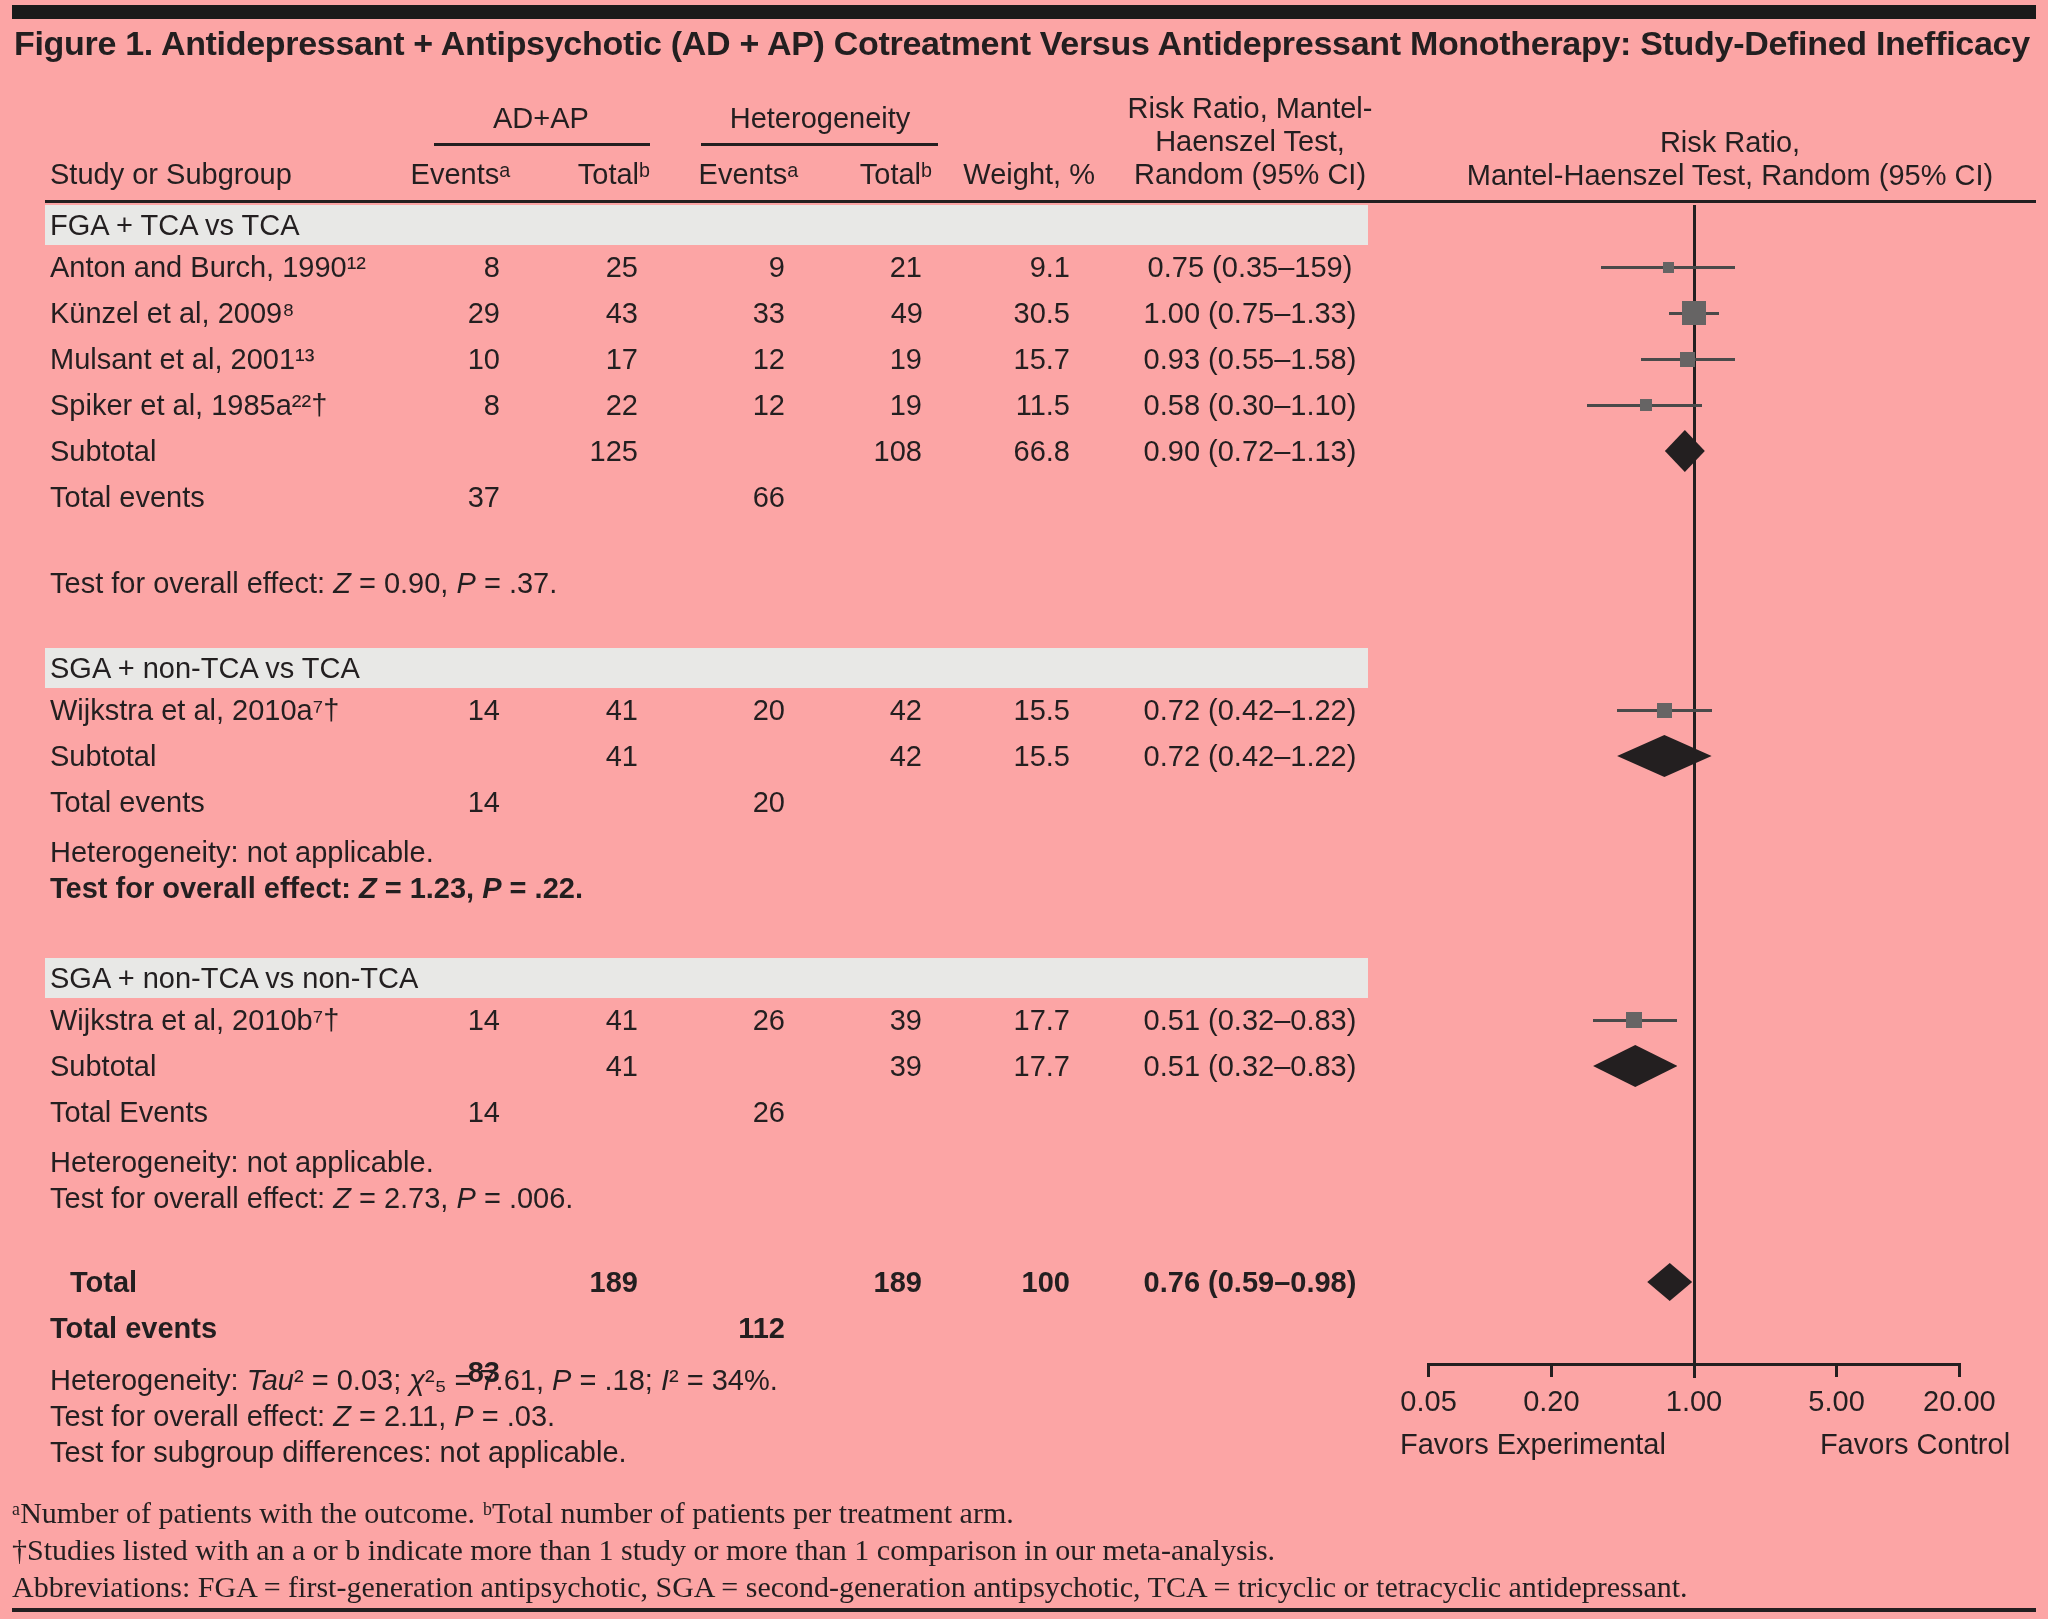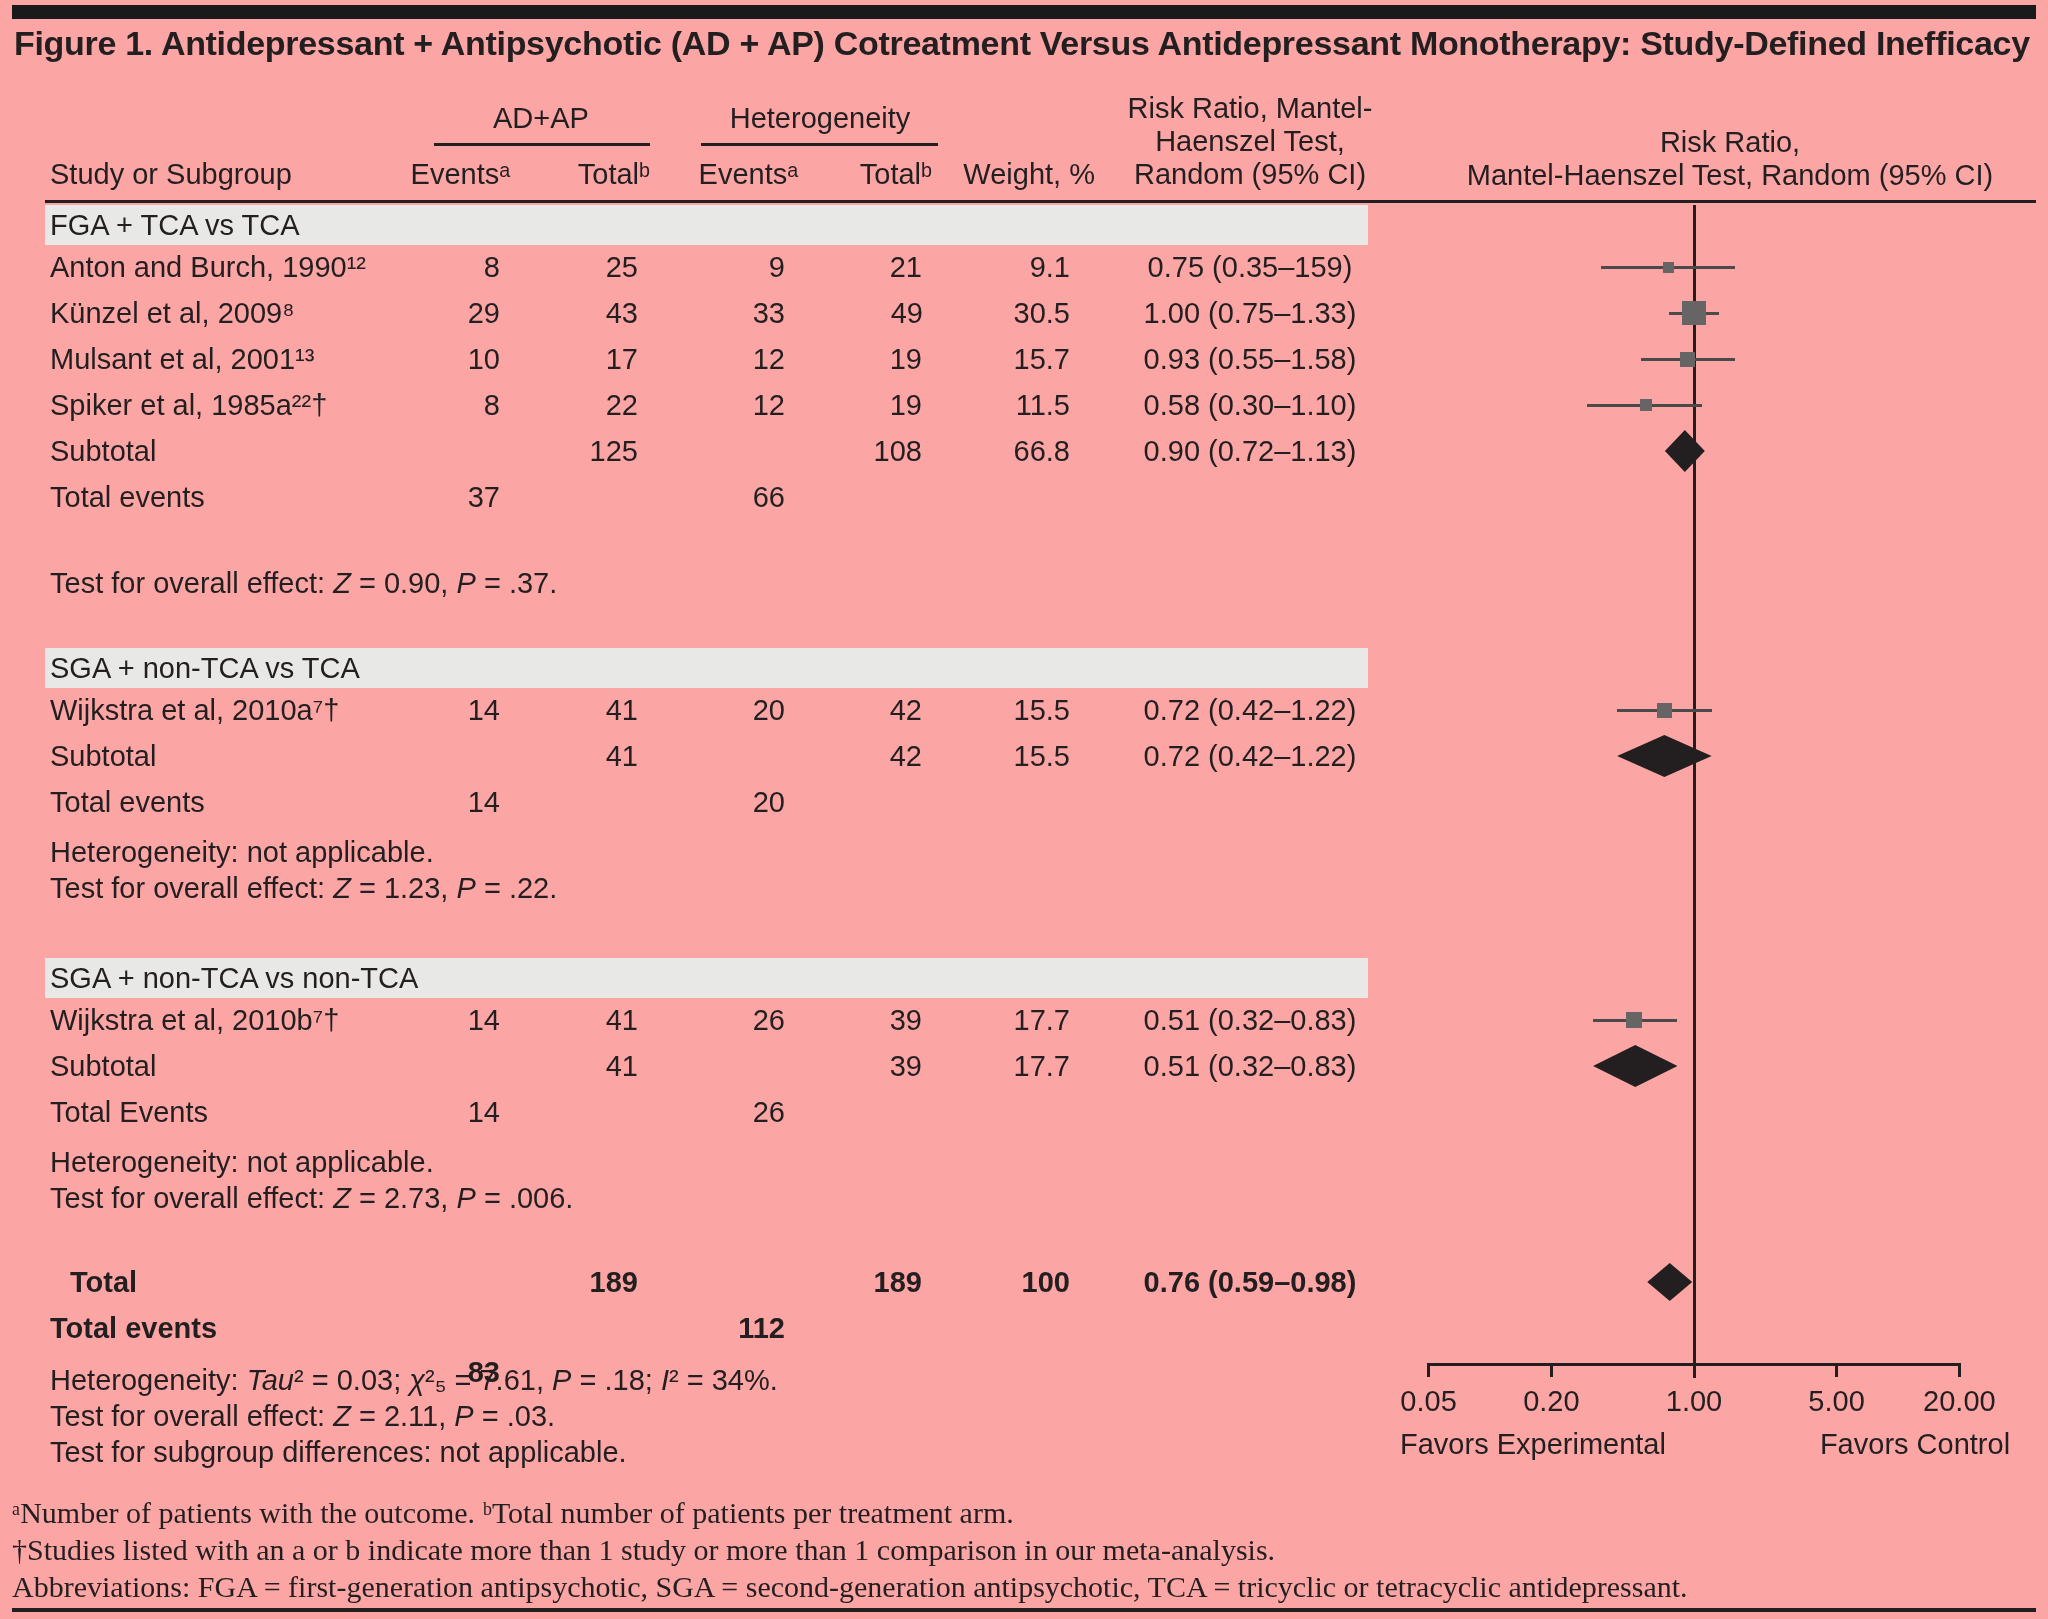--- a/index.html
+++ b/index.html
@@ -114,21 +114,21 @@
     <div class="cell ctr" style="left: 1100px; top: 693px; width: 300px;">0.72 (0.42–1.22)</div>
     <div class="cell" style="left: 50px; top: 739px;">Subtotal</div>
     <div class="cell r" style="left: 468px; top: 739px; width: 170px;">41</div>
     <div class="cell r" style="left: 752px; top: 739px; width: 170px;">42</div>
     <div class="cell r" style="left: 900px; top: 739px; width: 170px;">15.5</div>
     <div class="cell ctr" style="left: 1100px; top: 739px; width: 300px;">0.72 (0.42–1.22)</div>
     <div class="cell" style="left: 50px; top: 785px;">Total events</div>
     <div class="cell r" style="left: 330px; top: 785px; width: 170px;">14</div>
     <div class="cell r" style="left: 615px; top: 785px; width: 170px;">20</div>
     <div class="cell" style="left: 50px; top: 835px;">Heterogeneity: not applicable.</div>
-    <div class="cell" style="left: 50px; top: 871px;">Test for overall effect: <i>Z</i> = 1.23, <i>P</i> = .22.</div>
+    <div class="cell" style="left: 50px; top: 871px; font-weight: bold;">Test for overall effect: <i>Z</i> = 1.23, <i>P</i> = .22.</div>
     <div class="band" style="top: 958px;"></div>
     <div class="cell" style="left: 50px; top: 961px;">SGA + non-TCA vs non-TCA</div>
     <div class="cell" style="left: 50px; top: 1003px;">Wijkstra et al, 2010b⁷†</div>
     <div class="cell r" style="left: 330px; top: 1003px; width: 170px;">14</div>
     <div class="cell r" style="left: 468px; top: 1003px; width: 170px;">41</div>
     <div class="cell r" style="left: 615px; top: 1003px; width: 170px;">26</div>
     <div class="cell r" style="left: 752px; top: 1003px; width: 170px;">39</div>
     <div class="cell r" style="left: 900px; top: 1003px; width: 170px;">17.7</div>
     <div class="cell ctr" style="left: 1100px; top: 1003px; width: 300px;">0.51 (0.32–0.83)</div>
     <div class="cell" style="left: 50px; top: 1049px;">Subtotal</div>

